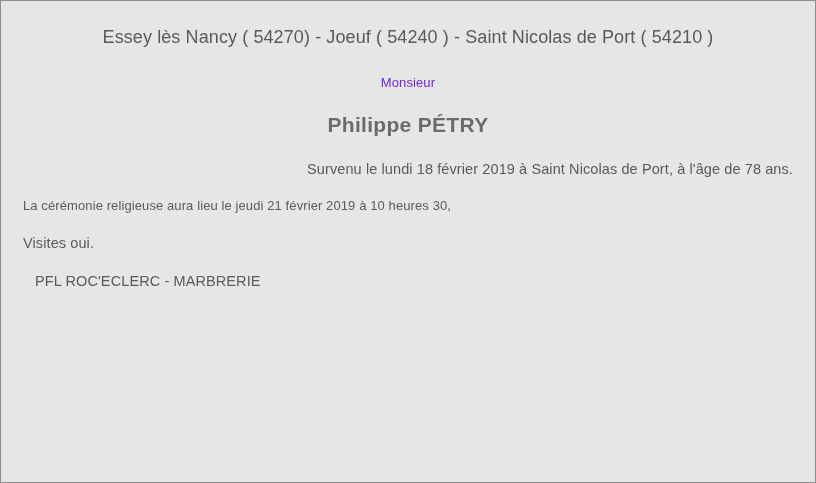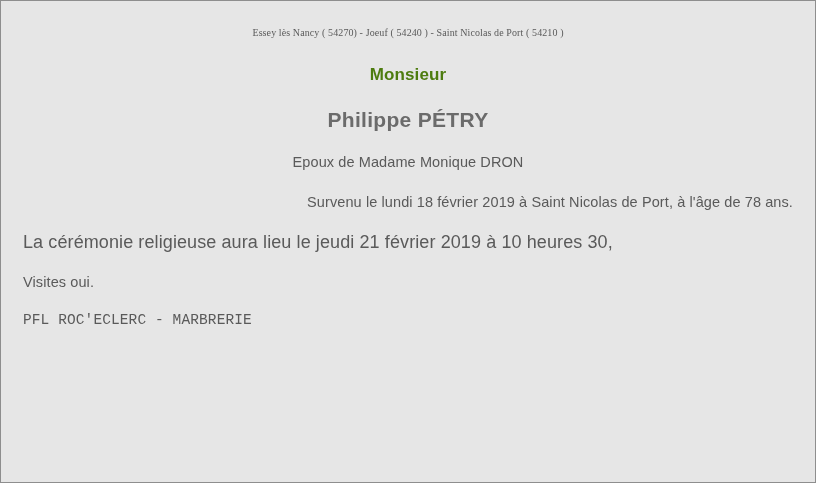--- a/index.html
+++ b/index.html
@@ -24,86 +24,83 @@
     color: #5a5a5a;
   }
   .line {
     color: #5a5a5a;
     letter-spacing: 0.1px;
   }
   .center { text-align: center; }
   .left { text-align: left; }
 
   .locations {
-    font-size: 10px;
+    font-size: 18px;
     margin: 6px 0 0 0;
-    font-family: Liberation Serif, serif;
   }
   .intro {
     font-size: 14.5px;
     margin: 22px 0 0 0;
   }
   .honorific {
-    font-size: 17px;
-    font-weight: bold;
+    font-size: 13px;
+    font-weight: normal;
     margin: 27px 0 0 0;
-    color: #4d7c0f;
+    color: #6d28d9;
   }
   .fullname {
     font-size: 21px;
     font-weight: bold;
     margin: 23px 0 0 0;
     color: #6b6b6b;
     letter-spacing: 0.3px;
   }
   .spouse {
     font-size: 14.5px;
     margin: 22px 0 0 0;
   }
   .death-info {
     font-size: 14.5px;
     margin: 24px 0 0 0;
     text-align: right;
   }
   .ceremony {
-    font-size: 18px;
+    font-size: 13px;
     margin: 20px 0 0 0;
     line-height: 1.35;
   }
   .repose {
     font-size: 14.5px;
     margin: 21px 0 0 0;
   }
   .visits {
     font-size: 14.5px;
     margin: 20px 0 7px 0;
   }
   .thanks {
     font-size: 14.5px;
     margin: 24px 0 0 0;
   }
   .company {
     font-size: 14.5px;
-    margin: 22px 0 0 0;
-    font-family: Liberation Mono, monospace;
+    margin: 22px 0 0 12px;
   }
 </style>
 </head>
 <body>
 
 <div class="notice">
 
   <div class="line locations center">Essey lès Nancy ( 54270) - Joeuf ( 54240 ) - Saint Nicolas de Port ( 54210 )</div>
 
 
   <div class="line honorific center">Monsieur</div>
 
   <div class="line fullname center">Philippe PÉTRY</div>
 
-  <div class="line spouse center">Epoux de Madame Monique DRON</div>
 
   <div class="line death-info left">Survenu le lundi 18 février 2019 à Saint Nicolas de Port, à l'âge de 78 ans.</div>
 
   <div class="ceremony left">
     <div class="line">La cérémonie religieuse aura lieu le jeudi 21 février 2019 à 10 heures 30,</div>
   </div>
 
 
   <div class="line visits left">Visites oui.</div>
 

